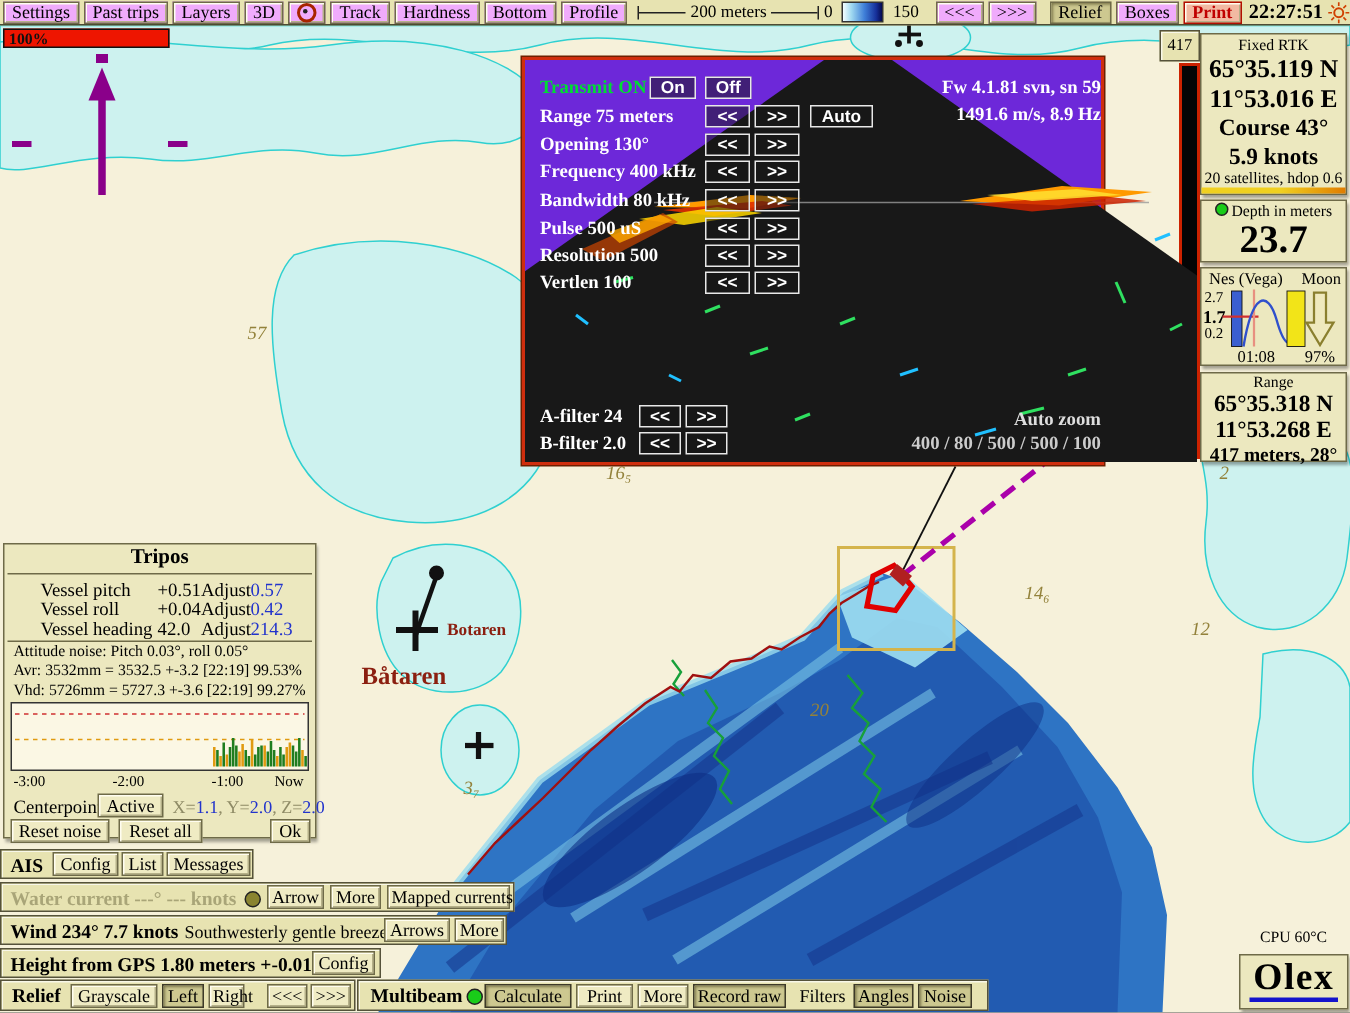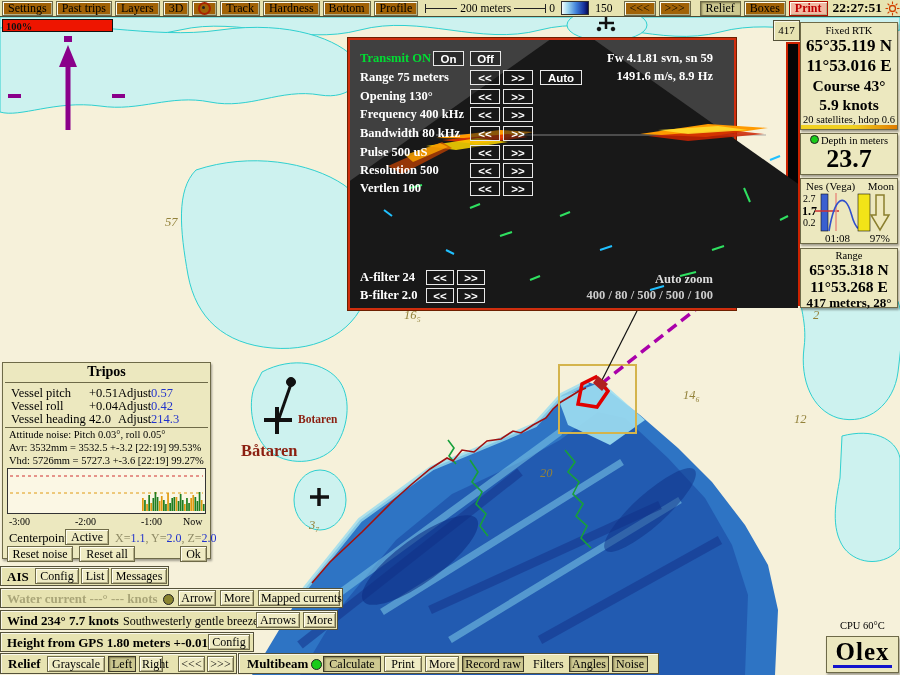--- a/index.html
+++ b/index.html
@@ -2,21 +2,21 @@
 <html><head>
 <meta charset="utf-8">
 <style>
   html,body{margin:0;padding:0;background:#555;}
   #app{position:relative;width:900px;height:675px;overflow:hidden;background:#f6f1da;
        font-family:"Liberation Serif","DejaVu Serif",serif;-webkit-font-smoothing:antialiased;}
   .abs{position:absolute;}
   
   #toolbar{left:0;top:0;width:900px;height:17px;background:#e7e3b1;border-bottom:1px solid #4d4a33;
            display:flex;align-items:center;gap:3px;padding-left:2px;box-sizing:border-box;z-index:30;font-size:12px;}
-  .tbtn{background:#a16207;border:1px solid #6e6a48;box-shadow:inset 1px 1px 0 #fffdf0,inset -1px -1px 0 #b5b088;
+  .tbtn{background:#f0abfc;border:1px solid #6e6a48;box-shadow:inset 1px 1px 0 #fffdf0,inset -1px -1px 0 #b5b088;
         font:inherit;font-family:inherit;height:15px;line-height:13px;padding:0 5px;white-space:nowrap;cursor:default;}
   .tbtn.pressed{background:#cdc890;box-shadow:inset 1px 1px 2px rgba(60,55,20,.55);}
   .tbtn.printbtn{background:#f2b9a2;border-color:#b01000;color:#c00000;font-weight:bold;}
   .target{display:inline-block;width:9px;height:9px;border:2px solid #a82400;border-radius:50%;position:relative;}
   .target:after{content:"";position:absolute;left:2px;top:2px;width:3px;height:3px;background:#222;border-radius:50%;}
   #scalewrap{display:flex;align-items:center;height:15px;margin-left:4px;width:212px;}
   .tick{width:1px;height:9px;background:#222;}
   .sline{height:1px;background:#222;flex:1;}
   #scale-label{font-size:11.5px;padding:0 3px;white-space:nowrap;}
   #grad{width:46px;height:12px;border:1px solid #333;margin:0 3px;
@@ -24,37 +24,37 @@
   #clock{font-size:13.5px;font-weight:bold;margin-left:2px;white-space:nowrap;}
   
   .bar{background:#e7e3b1;border:1px solid #55523a;box-shadow:inset 1px 1px 0 rgba(255,255,255,.7);z-index:20;box-sizing:border-box;}
   .panel{background:#ece8bf;border:1px solid #6e6a48;box-shadow:1px 2px 2px rgba(0,0,0,.35);z-index:22;box-sizing:border-box;}
   .btn{position:absolute;background:#efebc3;border:1px solid #6e6a48;box-shadow:inset 1px 1px 0 #fffdf0,inset -1px -1px 0 #b5b088;
        font-family:inherit;font-size:12px;height:16px;line-height:14px;text-align:center;padding:0 2px;white-space:nowrap;box-sizing:border-box;cursor:default;}
   .btn.pressed{background:#cdc890;box-shadow:inset 1px 1px 2px rgba(60,55,20,.55);border-color:#3d3a28;}
   .blabel{position:absolute;font-size:13px;font-weight:bold;white-space:nowrap;top:2px;}
   .led{position:absolute;width:9px;height:9px;border-radius:50%;border:1px solid #222;top:5px;}
   
-  #sonar{left:348px;top:38px;width:388px;height:272px;background:#404040;border:2px solid #cf2e0e;
+  #sonar{left:348px;top:38px;width:388px;height:272px;background:#6d28d9;border:2px solid #cf2e0e;
          box-shadow:0 0 0 1px #6e2000;z-index:25;box-sizing:border-box;}
   .srow{position:absolute;left:10px;color:#fff;font-weight:bold;font-size:12.5px;white-space:nowrap;z-index:3;}
   .sb{position:absolute;background:rgba(22,22,22,.5);border:1px solid #e8e8e8;color:#fff;font-weight:bold;
       font-size:11.5px;text-align:center;height:15px;line-height:13px;box-sizing:border-box;z-index:3;cursor:default;}
-  .sright{position:absolute;right:21px;color:#fff;font-weight:bold;font-size:12.5px;white-space:nowrap;text-align:right;z-index:3;}
+  .sright{position:absolute;right:0;color:#fff;font-weight:bold;font-size:12.5px;white-space:nowrap;text-align:right;z-index:3;}
   .green{color:#00dd33;}
   
   .rp{left:800px;width:98px;text-align:center;position:absolute;}
   .small{font-size:10.5px;}
   .big{font-size:17px;font-weight:bold;line-height:20px;}
   .med{font-size:15.5px;font-weight:bold;line-height:19px;}
   #gpsbox:after{content:"";position:absolute;left:0;right:0;bottom:0;height:4px;
                 background:linear-gradient(90deg,#f0d020 0%,#f0d020 55%,#e07c00 100%);}
   
   #tripos{left:2px;top:362px;width:209px;height:197px;font-size:12.5px;}
-  .trow{position:absolute;left:0;width:100%;height:13px;}
+  .trow{position:absolute;left:16px;width:100%;height:13px;}
   .tl{position:absolute;left:8px;} .tv{position:absolute;left:86px;} .ta{position:absolute;left:115px;}
   .tb{position:absolute;left:148px;color:#2233cc;}
   .hr{position:absolute;left:2px;right:2px;border-top:1px solid #6e6a48;}
   .tnoise{position:absolute;left:6px;font-size:10.5px;white-space:nowrap;}
   #tgraph{position:absolute;left:4px;top:105px;width:199px;height:46px;background:#fbf7e4;border:1px solid #333;box-sizing:border-box;}
   .xl{position:absolute;top:153px;font-size:10px;}
   .gray{color:#8f8b66;} .blue{color:#2233cc;}
   
   text.dl{fill:#93823b;font-style:italic;font-size:12.5px;font-family:"Liberation Serif","DejaVu Serif",serif;}
   

